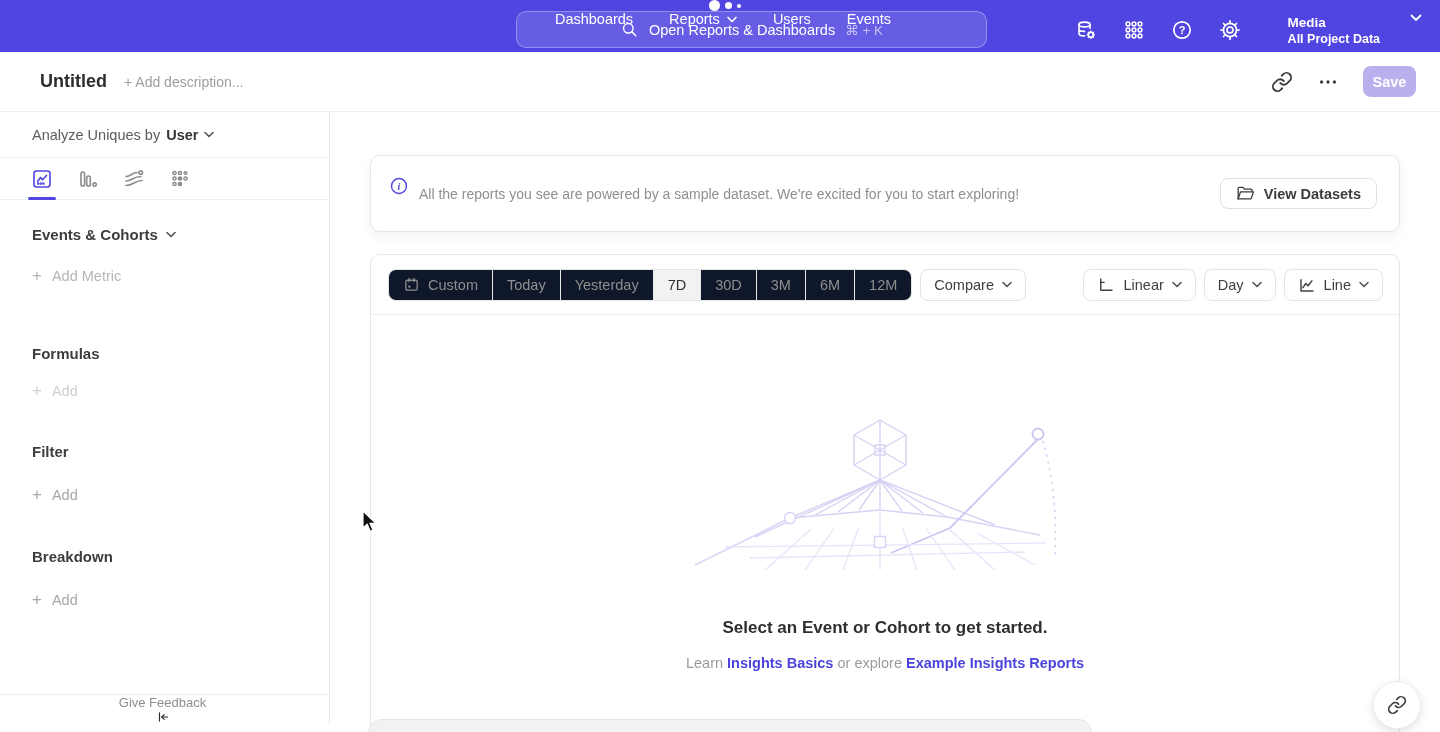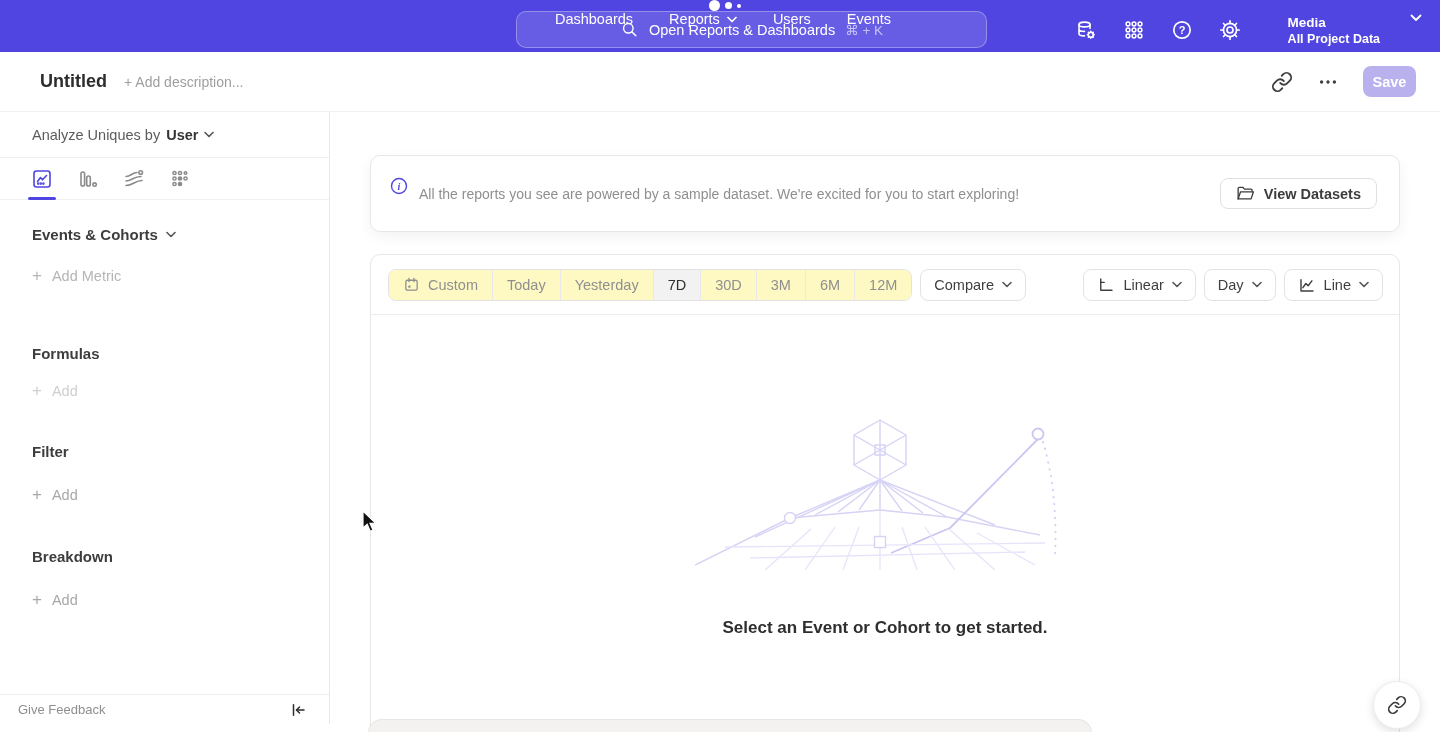--- a/index.html
+++ b/index.html
@@ -45,39 +45,39 @@
   .tabs-row { height:42px; display:flex; align-items:center; padding-left:28px; gap:18px; border-bottom:1px solid #efefef; }
   .chart-tab { width:28px; height:38px; display:flex; align-items:center; justify-content:center; color:#8b8b8b; cursor:pointer; position:relative; }
   .chart-tab.selected { color:#5045e0; }
   .chart-tab.selected::after { content:""; position:absolute; left:0; bottom:-2px; width:28px; height:3px; background:#5045e0; border-radius:2px; }
   .sb-section-head { display:flex; align-items:center; gap:8px; padding-left:32px; font-size:15px; font-weight:700; color:#3d3d3d; cursor:pointer; }
   .sb-add { display:flex; align-items:center; gap:10px; padding-left:32px; font-size:14.5px; cursor:pointer; }
   .sb-add .plus { font-size:17px; line-height:14px; }
   .add-dim { color:#b5b5b5; }
   .add-faint { color:#cfcfcf; }
   .add-mid { color:#a8a8a8; }
-  .sb-footer { position:absolute; left:0; right:0; bottom:0; height:30px; border-top:1px solid #ededed; display:flex; align-items:center; justify-content:space-between; padding:0 22px 0 18px; }
+  .sb-footer { position:absolute; left:0; right:0; bottom:0; height:30px; border-top:1px solid #ededed; display:flex; align-items:center; justify-content:space-between; padding:0 22px 0 18px;flex-direction:column; }
   .feedback { font-size:13px; color:#8f8f8f; cursor:pointer; }
   .collapse-ic { width:18px; height:18px; color:#2d2d2d; cursor:pointer; }
 
   
   .banner { margin:43px 40px 0 40px; height:77px; border:1px solid #e7e7e7; border-radius:10px;
     box-shadow:0 5px 14px rgba(0,0,0,0.05); display:flex; align-items:center; padding:0 22px 0 18px; background:#fff; }
   .banner-info { width:20px; height:20px; color:#5045e0; flex:none; align-self:flex-start; margin-top:20px; }
   .banner-text { margin-left:10px; }
   .banner-title { font-size:15.5px; font-weight:700; color:#2e2e2e; margin-bottom:5px; }
   .banner-sub { font-size:14px; color:#8f8f8f; }
   .view-datasets { margin-left:auto; height:31px; padding:7px 15px; display:flex; align-items:center; gap:9px;
     border:1px solid #e0e0e0; border-radius:8px; background:#fff; font-size:14.5px; font-weight:600; color:#3c3c3c; cursor:pointer; }
 
   
   .chart-panel { margin:22px 40px 0 40px; border:1px solid #e7e7e7; border-radius:10px; height:560px; background:#fff; }
   .chart-toolbar { height:60px; border-bottom:1px solid #ededed; display:flex; align-items:center; padding:0 16px; }
   .seg-control { display:flex; align-items:stretch; height:32px; border:1px solid #e3e3e3; border-radius:8px; overflow:hidden; margin-left:1px; }
-  .seg { display:flex; align-items:center; gap:8px; padding:0 14px; font-size:14.5px; color:#8f8f8f; border-right:1px solid #e9e9e9; cursor:pointer; background:#fef9c3; white-space:nowrap; }
+  .seg { display:flex; align-items:center; gap:8px; padding:0 14px; font-size:14.5px; color:#8f8f8f; border-right:1px solid #e9e9e9; cursor:pointer; background:#0f172a; white-space:nowrap; }
   .seg:last-child { border-right:none; }
   .seg.selected { background:#f2f2f2; color:#2f2f2f; font-weight:500; }
   .tb-btn { height:32px; display:flex; align-items:center; gap:8px; padding:0 13px; border:1px solid #e3e3e3; border-radius:8px; background:#fff; font-size:14.5px; font-weight:500; color:#3f3f3f; cursor:pointer; white-space:nowrap; }
   .compare-btn { margin-left:8px; }
   .tb-right { margin-left:auto; display:flex; gap:8px; }
   .chev { flex:none; }
 
   
   .empty { display:flex; flex-direction:column; align-items:center; }
   .illustration { margin-top:100px; }
@@ -409,20 +409,26 @@
             <line x1="70" y1="155" x2="116" y2="114"></line>
             <line x1="222" y1="155" x2="207" y2="112"></line>
             <line x1="260" y1="155" x2="230" y2="112"></line>
             <line x1="300" y1="155" x2="254" y2="114"></line>
             <line x1="340" y1="150" x2="282" y2="118"></line>
             <line x1="55" y1="143" x2="330" y2="137"></line>
           </g>
           <rect x="179.5" y="121.5" width="11" height="11" stroke="#d6d3f4" stroke-width="1.4" fill="#fff"></rect>
         </svg>
         <div class="empty-title">Select an Event or Cohort to get started.</div>
+        <div class="empty-links">
+          <span>Learn</span>
+          <a>Insights Basics</a>
+          <span>or explore</span>
+          <a>Example Insights Reports</a>
+        </div>
       </div>
     </div>
   </div>
 </div>
 
 <div class="drawer-peek"></div>
 
 <div class="fab-link">
   <svg width="20" height="20" viewBox="0 0 24 24" fill="none" stroke="currentColor" stroke-width="2" stroke-linecap="round" stroke-linejoin="round">
     <path d="M10 13a5 5 0 0 0 7.54.54l3-3a5 5 0 0 0-7.07-7.07l-1.72 1.71"></path>

